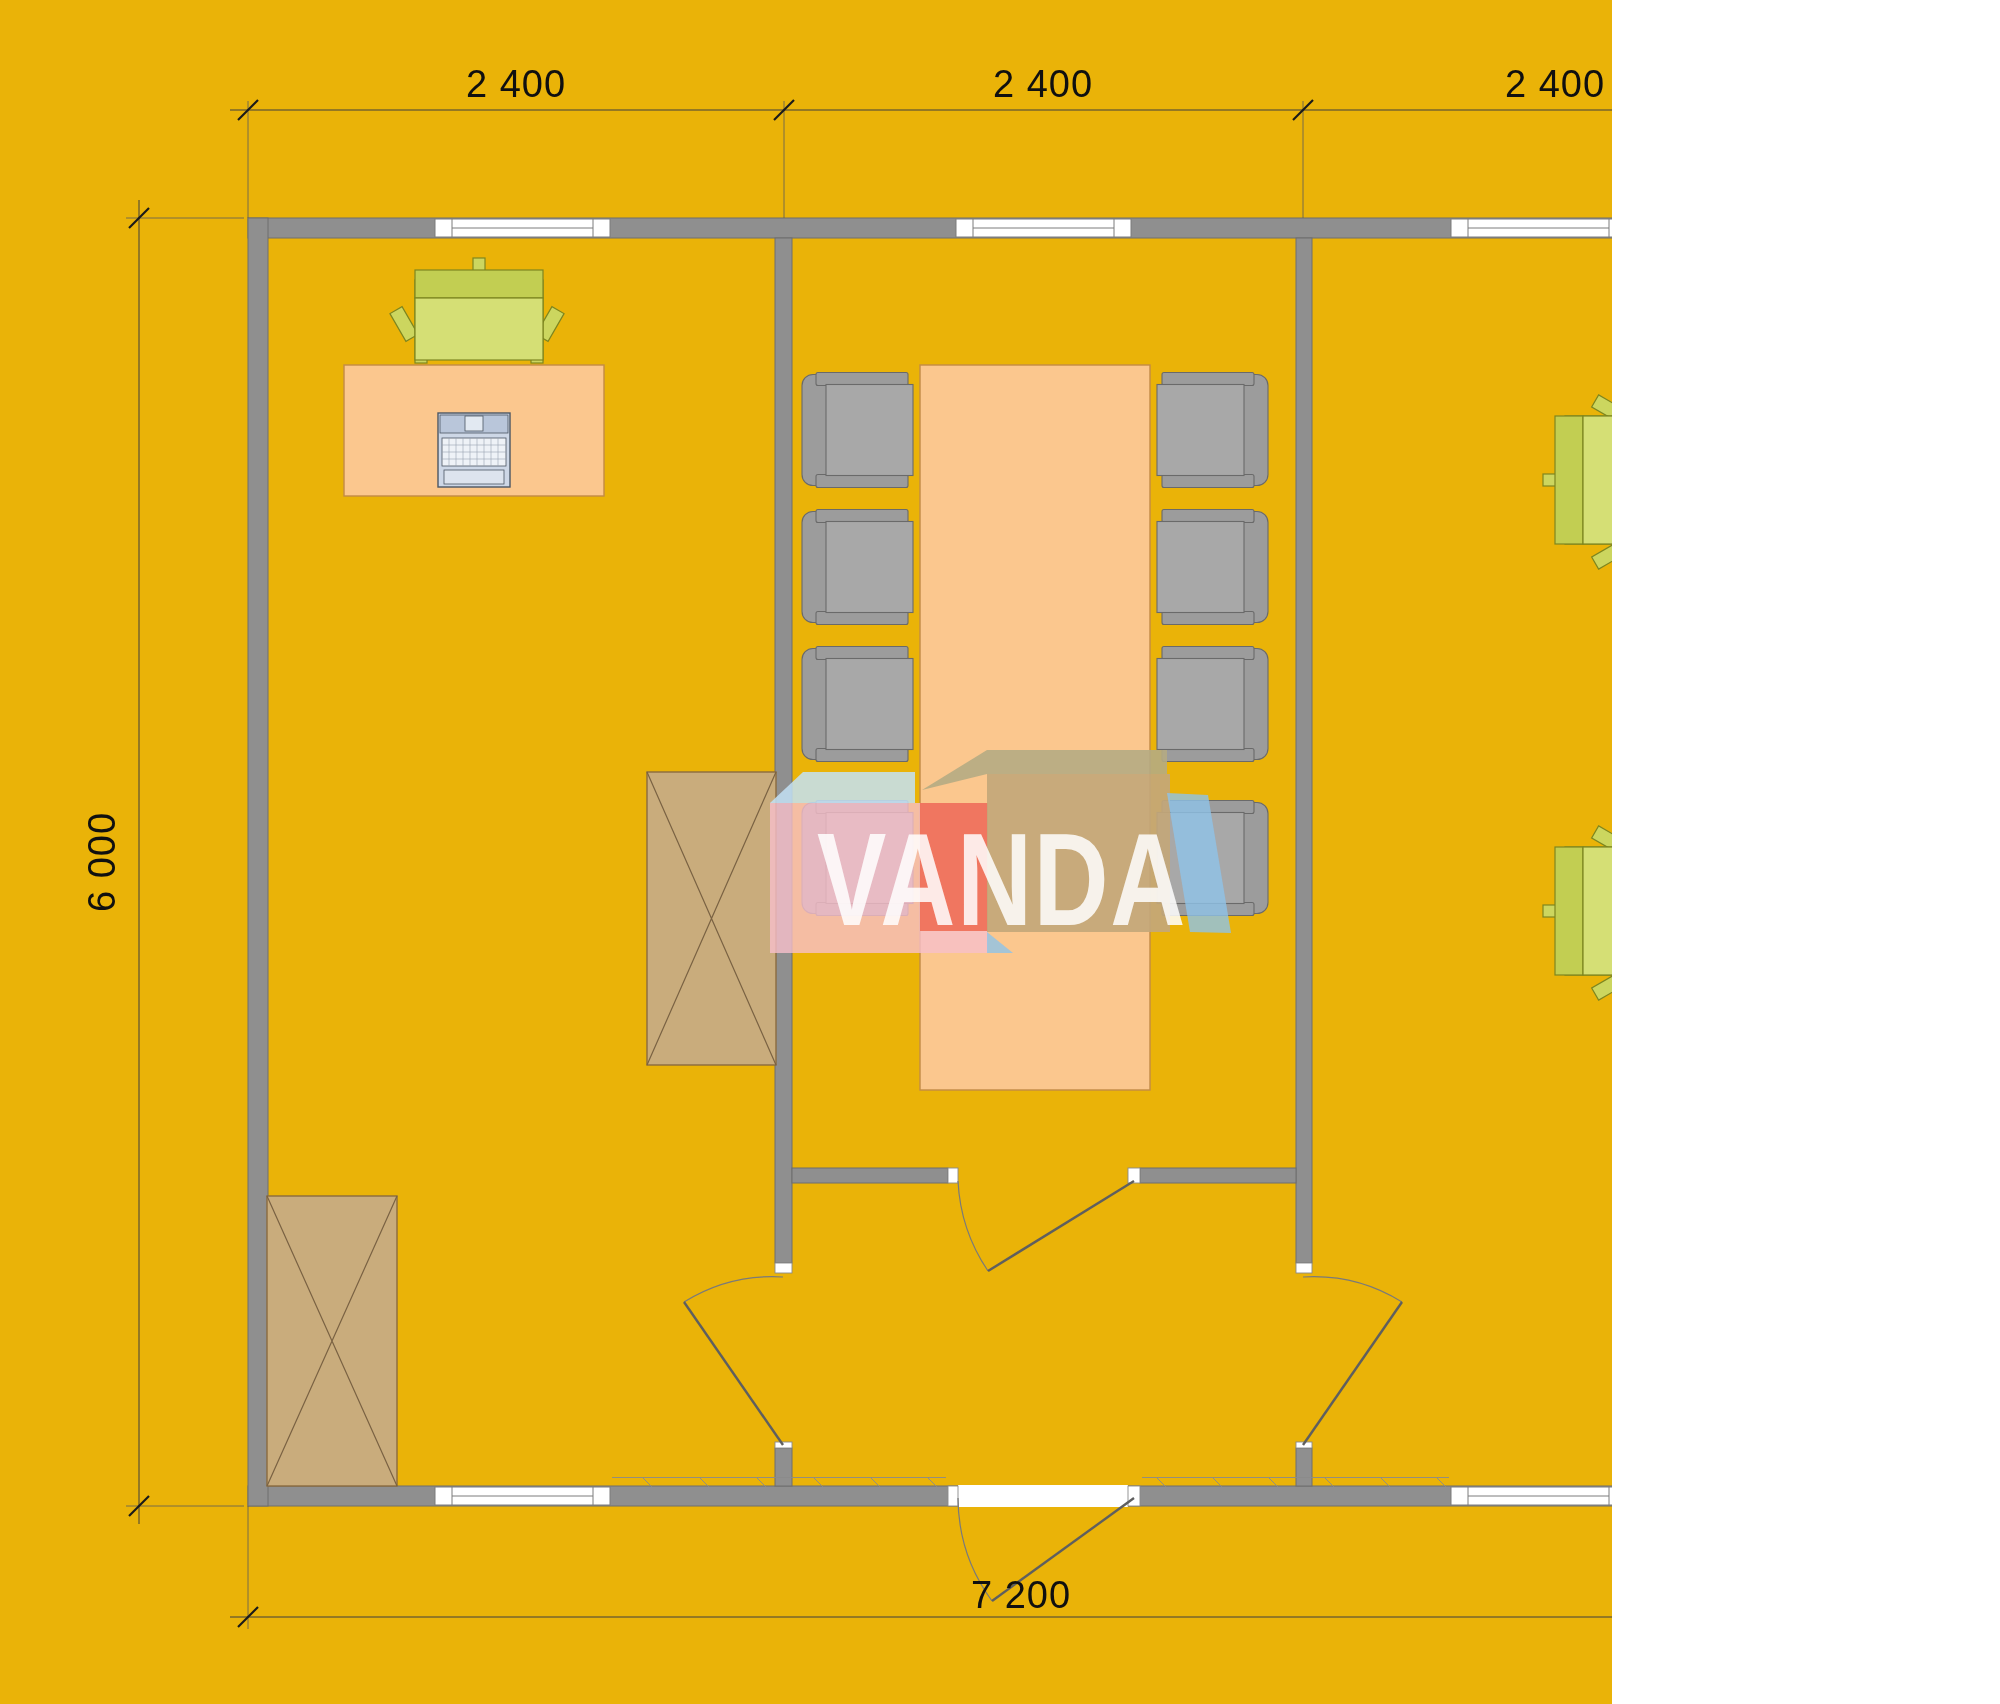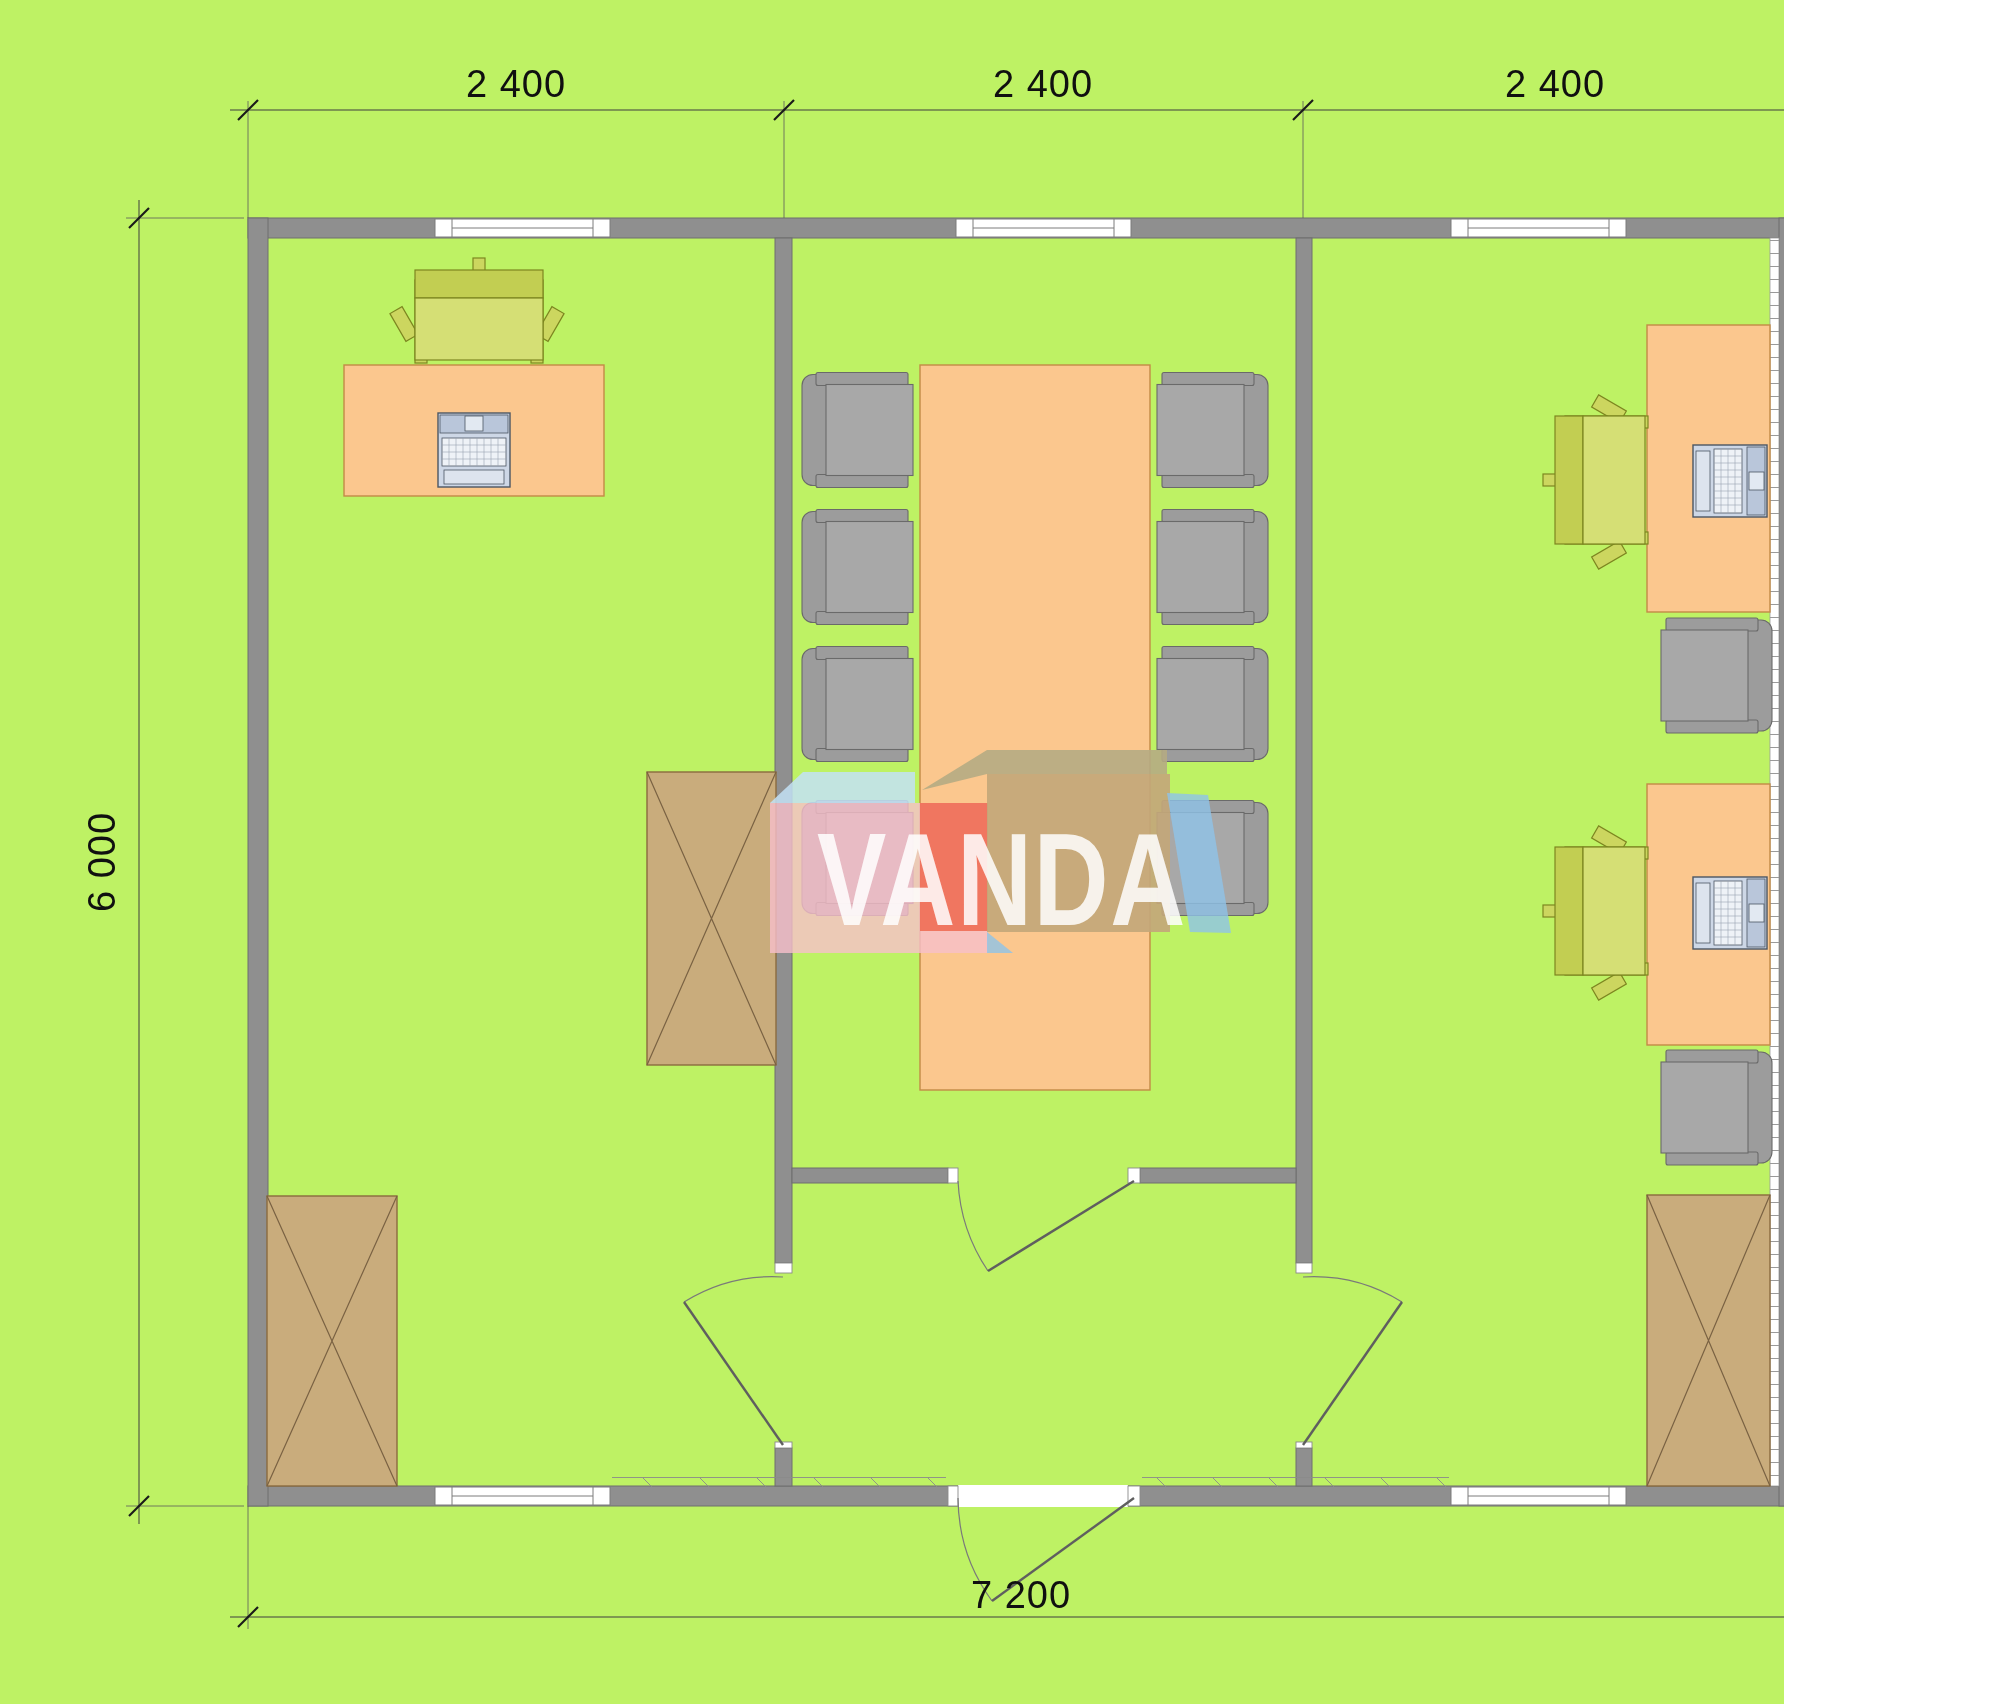--- a/index.html
+++ b/index.html
@@ -1,17 +1,17 @@
 <!DOCTYPE html>
 <html><head>
 <meta charset="utf-8">
 <style>
   html,body{margin:0;padding:0;background:#ffffff;}
   body{font-family:"Liberation Sans", sans-serif;}
-  .canvas{position:relative;width:1784px;height:1704px;background:#bef264;overflow:hidden;}
+  .canvas{position:relative;width:1612px;height:1704px;background:#eab308;overflow:hidden;}
   svg{display:block;}
   text.dim{font-family:"Liberation Sans", sans-serif;font-size:38px;fill:#101010;letter-spacing:1px;}
   text.brand{font-family:"Liberation Sans", sans-serif;font-weight:bold;font-size:132px;fill:rgba(255,255,255,0.85);letter-spacing:2px;}
   .wall{fill:#8f8f8f;stroke:#6e6e6e;stroke-width:1;}
   .jamb{fill:#ffffff;stroke:#8a8a8a;stroke-width:0.9;}
   .desk{fill:#fbc78e;stroke:#c28b47;stroke-width:1.4;}
   .cab{fill:#c9ac7c;stroke:#8a6b3f;stroke-width:1.4;}
   .cabx{stroke:#7a6243;stroke-width:1.2;fill:none;}
   .doorarc{stroke:#7a7a7a;stroke-width:1.2;fill:none;}
   .doorleaf{stroke:#5f5f5f;stroke-width:2.4;fill:none;}

